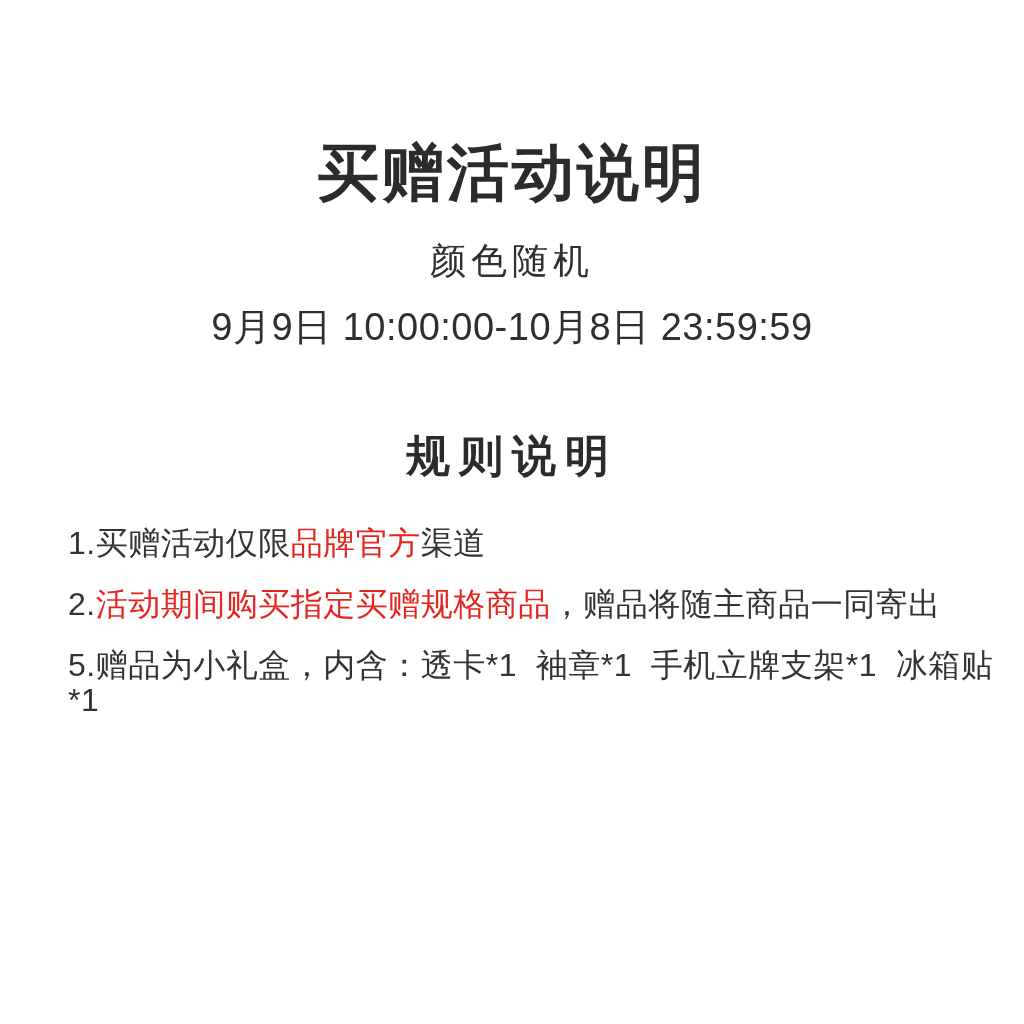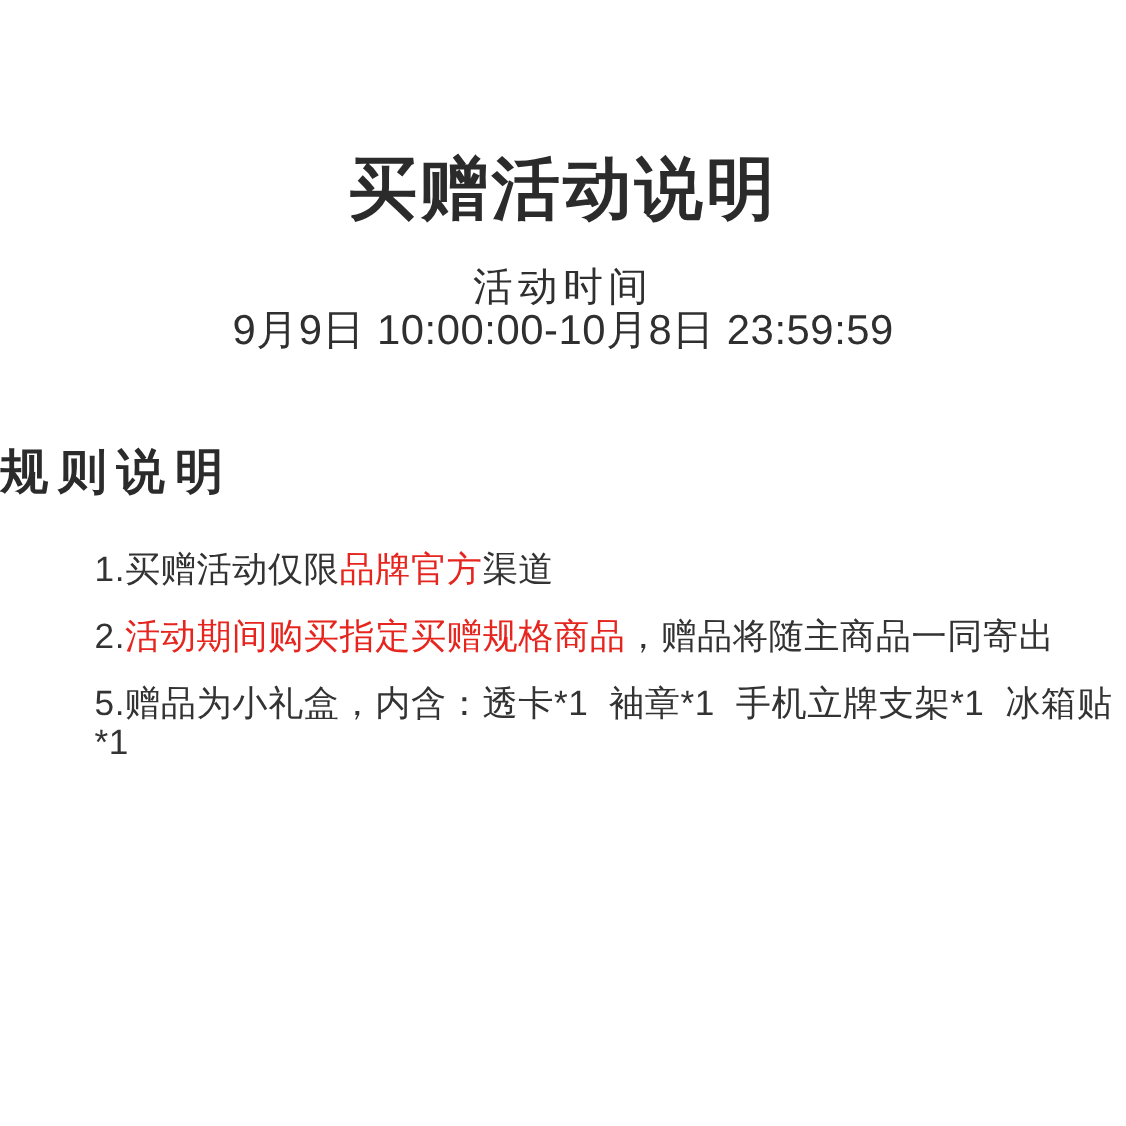--- a/index.html
+++ b/index.html
@@ -31,40 +31,40 @@
   }
   .time-label{
     margin-top:34px;
     text-align:center;
     font-size:36px;
     line-height:38px;
     letter-spacing:5px;
     color:#2f2f2f;
   }
   .time-range{
+    margin-top:26px;
     text-align:center;
     font-size:38px;
     line-height:42px;
     letter-spacing:0.5px;
     color:#2f2f2f;
   }
   .rules-title{
     margin:84px 0 0 0;
-    text-align:left;
+    text-align:center;
     font-size:44px;
     line-height:48px;
     font-weight:700;
     letter-spacing:9px;
     color:var(--heading);
   }
   .rules{
     margin-top:46px;
     padding-left:68px;
     padding-right:10px;
-    margin-left:18px;
   }
   .rule{
     font-size:32px;
     line-height:35px;
     margin-bottom:26px;
     color:var(--body);
     white-space:pre-wrap;
     letter-spacing:0.5px;
   }
   .rule:nth-child(n+5){
@@ -73,21 +73,21 @@
   .rule .red{
     color:var(--red);
   }
 </style>
 </head>
 <body>
 
 <div class="poster">
   <h1 class="title">买赠活动说明</h1>
 
-  <div class="time-label">活动时间</div>
+  <div class="time-label">颜色随机</div>
 
   <div class="time-range">9月9日 10:00:00-10月8日 23:59:59</div>
 
   <h2 class="rules-title">规则说明</h2>
 
   <div class="rules">
       <div class="rule"><span>1.买赠活动仅限</span><span class="red">品牌官方</span><span>渠道</span></div>
       <div class="rule"><span>2.</span><span class="red">活动期间购买指定买赠规格商品</span><span>，赠品将随主商品一同寄出</span></div>
       <div class="rule"><span>5.赠品为小礼盒，内含：透卡*1  袖章*1  手机立牌支架*1  冰箱贴*1</span></div>
     </div>

